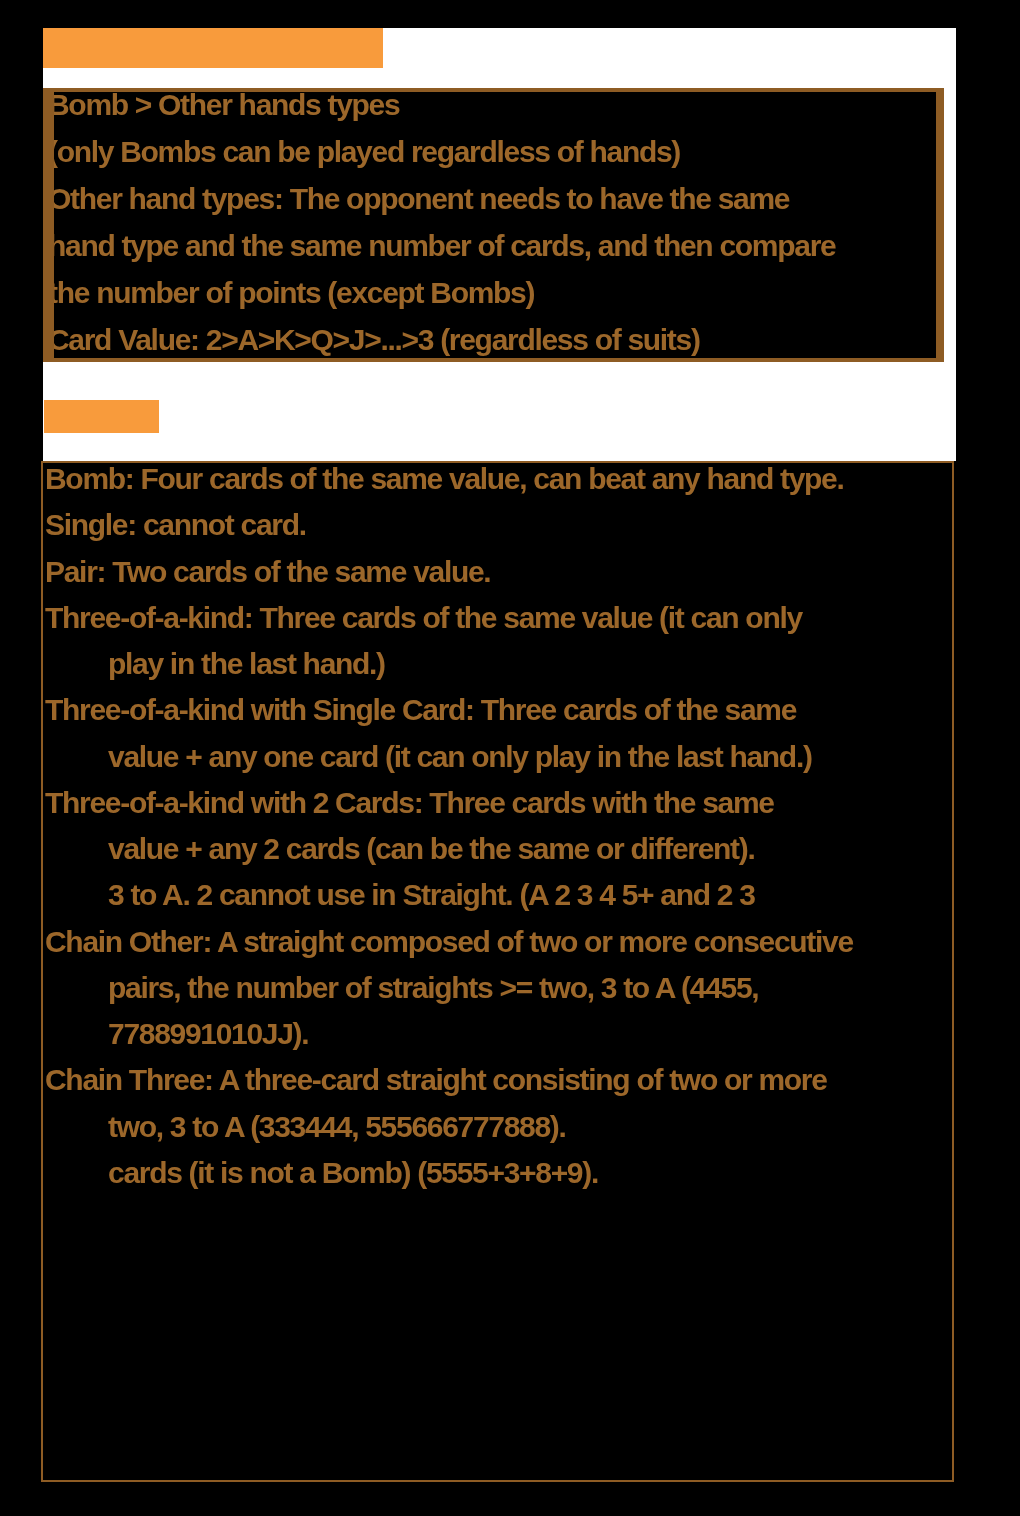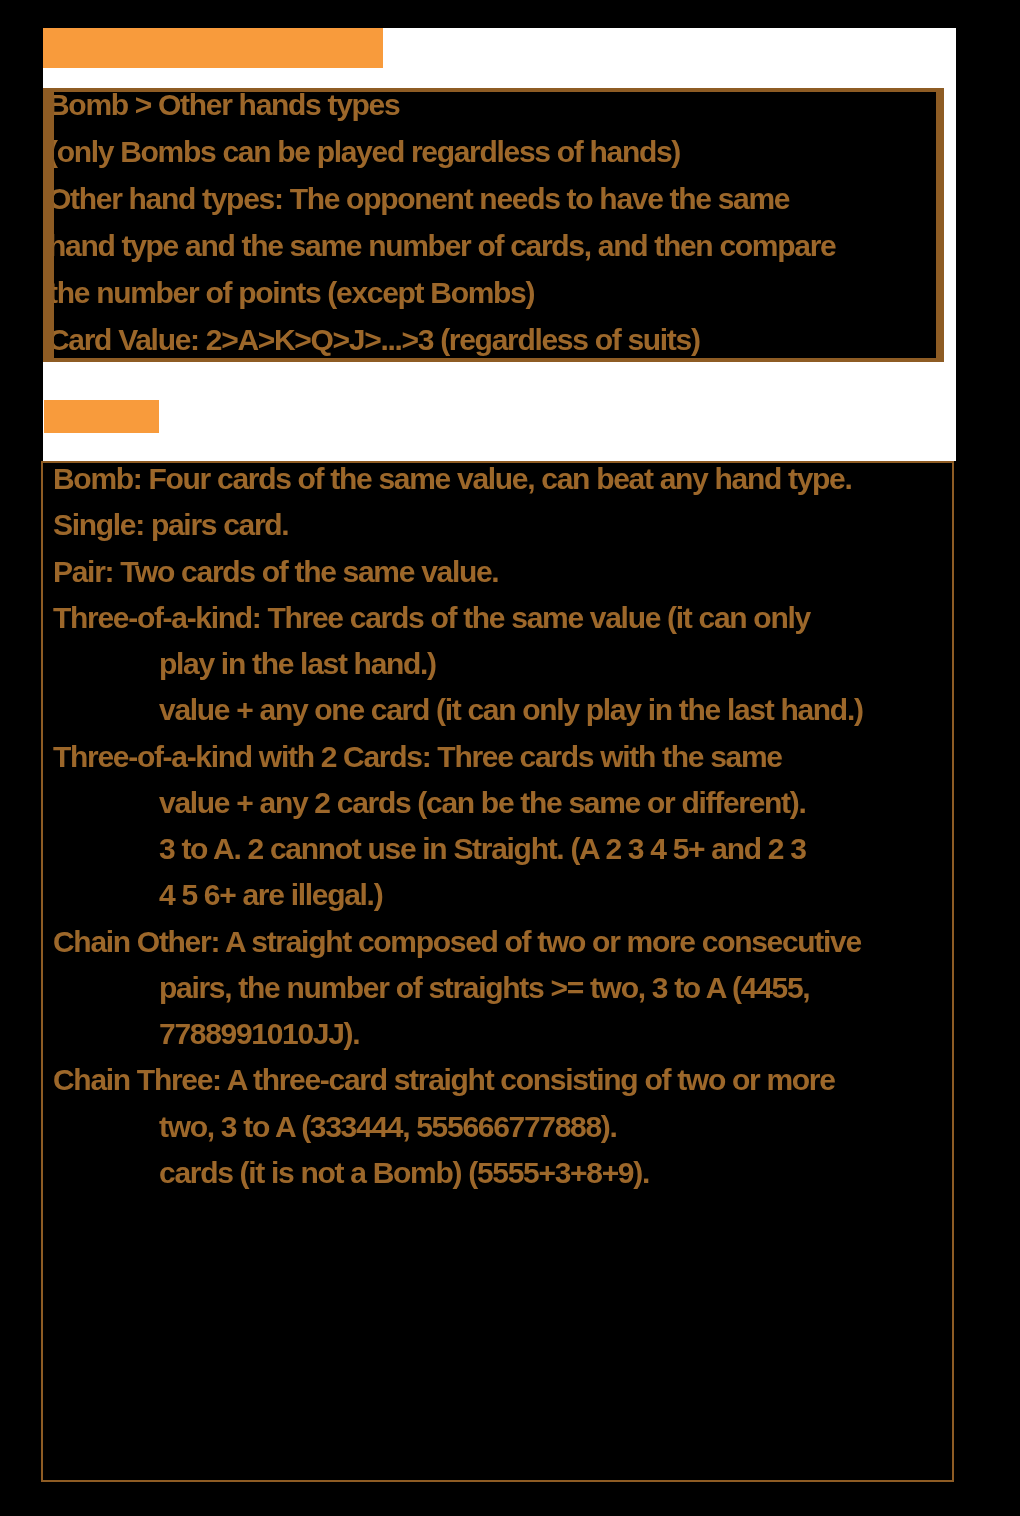--- a/index.html
+++ b/index.html
@@ -82,24 +82,24 @@
   }
   .b2lines {
     margin-top: -7px;
   }
   .b2line {
     height: 46.25px;
     line-height: 46.25px;
     font-size: 30px;
     letter-spacing: -1.3px;
     white-space: nowrap;
-    padding-left: 10px;
+    padding-left: 2px;
   }
   .b2line.indent {
-    padding-left: 116px;
+    padding-left: 65px;
   }
 </style>
 </head>
 <body>
 
 <div class="canvas">
 
   <div class="page-top"></div>
 
   <div class="bar bar1"></div>
@@ -114,29 +114,29 @@
       <div class="b1line">the number of points (except Bombs)</div>
       <div class="b1line">Card Value: 2&gt;A&gt;K&gt;Q&gt;J&gt;...&gt;3 (regardless of suits)</div>
     </div>
   </div>
 
   <div class="bar bar2"></div>
 
   <div class="box2">
     <div class="b2lines">
       <div class="b2line">Bomb: Four cards of the same value, can beat any hand type.</div>
-      <div class="b2line">Single: pairs card.</div>
+      <div class="b2line">Single: cannot card.</div>
       <div class="b2line">Pair: Two cards of the same value.</div>
       <div class="b2line">Three-of-a-kind: Three cards of the same value (it can only</div>
       <div class="b2line indent">play in the last hand.)</div>
+      <div class="b2line">Three-of-a-kind with Single Card: Three cards of the same</div>
       <div class="b2line indent">value + any one card (it can only play in the last hand.)</div>
       <div class="b2line">Three-of-a-kind with 2 Cards: Three cards with the same</div>
       <div class="b2line indent">value + any 2 cards (can be the same or different).</div>
       <div class="b2line indent">3 to A. 2 cannot use in Straight. (A 2 3 4 5+ and 2 3</div>
-      <div class="b2line indent">4 5 6+ are illegal.)</div>
       <div class="b2line">Chain Other: A straight composed of two or more consecutive</div>
       <div class="b2line indent">pairs, the number of straights &gt;= two, 3 to A (4455,</div>
       <div class="b2line indent">7788991010JJ).</div>
       <div class="b2line">Chain Three: A three-card straight consisting of two or more</div>
       <div class="b2line indent">two, 3 to A (333444, 555666777888).</div>
       <div class="b2line indent">cards (it is not a Bomb) (5555+3+8+9).</div>
     </div>
   </div>
 
 </div>

